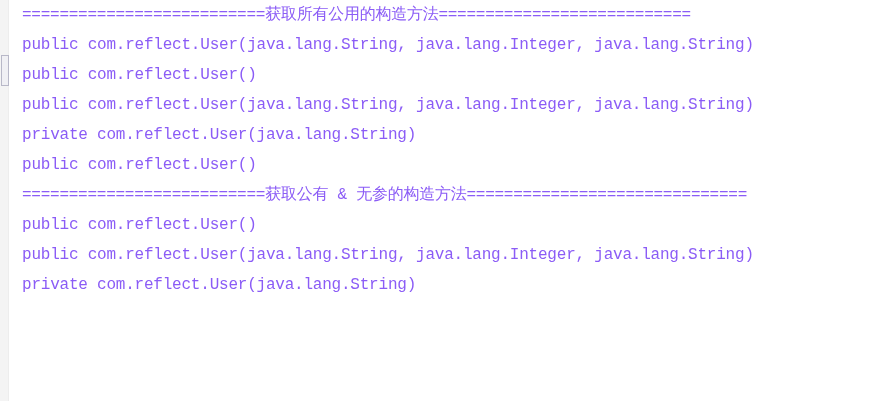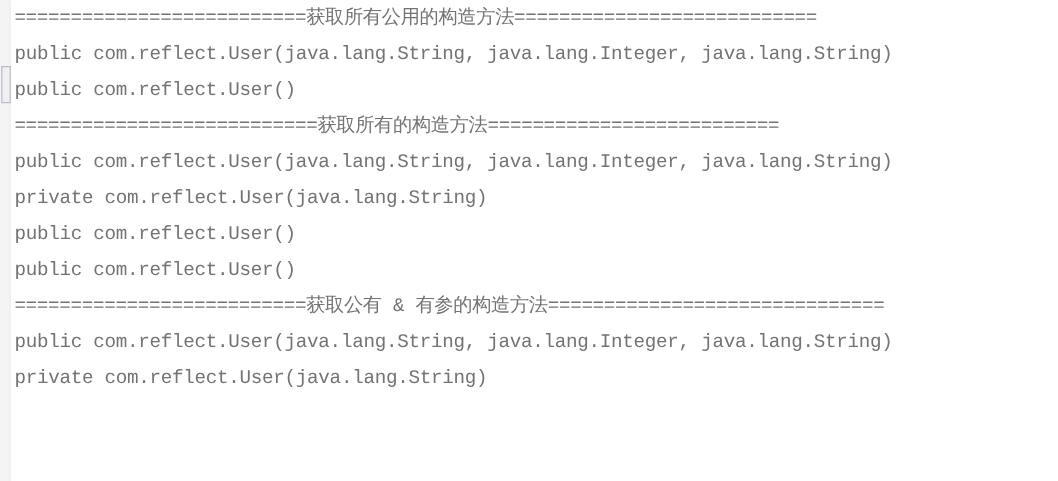--- a/index.html
+++ b/index.html
@@ -22,23 +22,23 @@
     width: 882px;
     height: 401px;
     padding: 0;
     box-sizing: border-box;
   }
 
   .console-line {
     position: relative;
     height: 30px;
     line-height: 30px;
-    padding-left: 12px;
+    padding-left: 22px;
     font-size: 16px;
-    color: #737373;
+    color: #8b5cf6;
     white-space: pre;
     letter-spacing: -0.22px;
     font-family: "Liberation Mono", "DejaVu Sans Mono", monospace;
   }
 
   .console-line.separator {
     letter-spacing: -0.25px;
   }
 
   
@@ -63,25 +63,24 @@
     box-sizing: border-box;
   }
 </style>
 </head>
 <body>
 
 <div id="console-output">
     <div class="console-line separator">==========================获取所有公用的构造方法===========================</div>
     <div class="console-line">public com.reflect.User(java.lang.String, java.lang.Integer, java.lang.String)</div>
     <div class="console-line">public com.reflect.User()</div>
-    <div class="console-line separator">===========================获取所有的构造方法==========================</div>
     <div class="console-line">public com.reflect.User(java.lang.String, java.lang.Integer, java.lang.String)</div>
     <div class="console-line">private com.reflect.User(java.lang.String)</div>
     <div class="console-line">public com.reflect.User()</div>
+    <div class="console-line separator">==========================获取公有 &amp; 无参的构造方法==============================</div>
     <div class="console-line">public com.reflect.User()</div>
-    <div class="console-line separator">==========================获取公有 &amp; 有参的构造方法==============================</div>
     <div class="console-line">public com.reflect.User(java.lang.String, java.lang.Integer, java.lang.String)</div>
     <div class="console-line">private com.reflect.User(java.lang.String)</div>
   </div>
 
 <div id="scrollbar-track">
   <div id="scrollbar-thumb" style="top: 55px; height: 31px;"></div>
 </div>
 
 </body></html>

